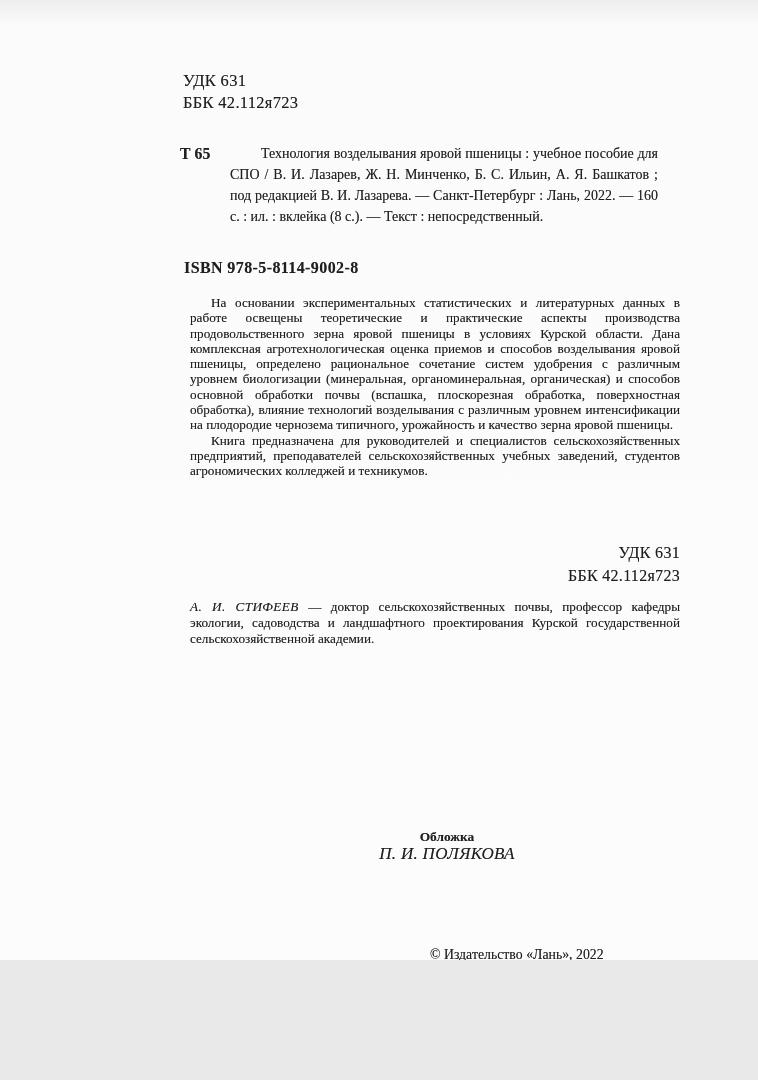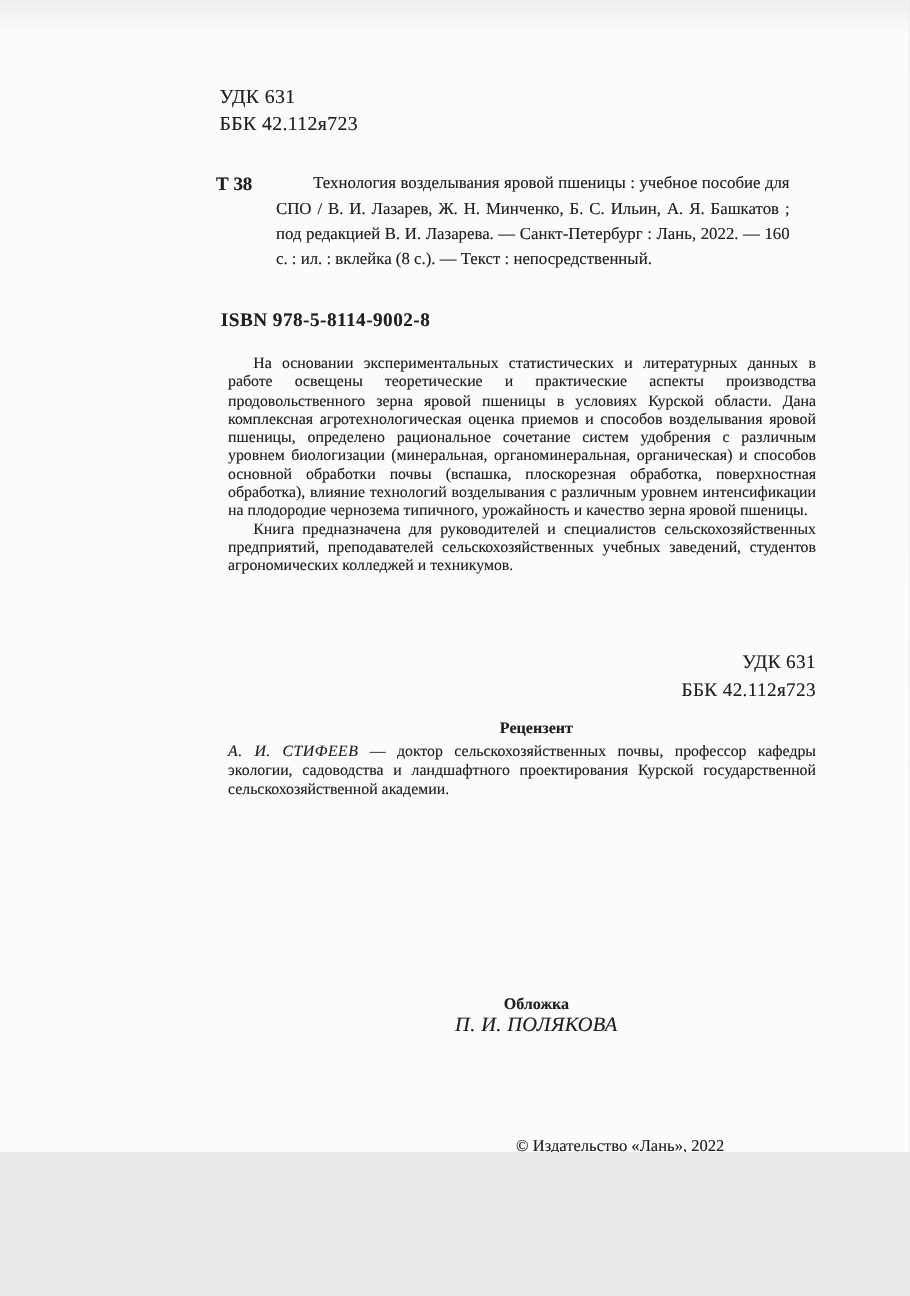--- a/index.html
+++ b/index.html
@@ -105,38 +105,37 @@
 <body>
 
 <div class="page">
 
   <div class="block top-codes">
     <div>УДК 631</div>
     <div>ББК 42.112я723</div>
   </div>
 
   <div class="block bib">
-    <span class="bib-code">Т 38</span>
+    <span class="bib-code">Т 65</span>
     <p class="bib-text">Технология возделывания яровой пшеницы : учебное пособие для СПО / В. И. Лазарев, Ж. Н. Минченко, Б. С. Ильин, А. Я. Башкатов ; под редакцией В. И. Лазарева. — Санкт-Петербург : Лань, 2022. — 160 с. : ил. : вклейка (8 с.). — Текст : непосредственный.</p>
   </div>
 
   <div class="block isbn">ISBN 978-5-8114-9002-8</div>
 
   <div class="block annotation">
     <p>На основании экспериментальных статистических и литературных данных в работе освещены теоретические и практические аспекты производства продовольственного зерна яровой пшеницы в условиях Курской области. Дана комплексная агротехнологическая оценка приемов и способов возделывания яровой пшеницы, определено рациональное сочетание систем удобрения с различным уровнем биологизации (минеральная, органоминеральная, органическая) и способов основной обработки почвы (вспашка, плоскорезная обработка, поверхностная обработка), влияние технологий возделывания с различным уровнем интенсификации на плодородие чернозема типичного, урожайность и качество зерна яровой пшеницы.</p>
     <p>Книга предназначена для руководителей и специалистов сельскохозяйственных предприятий, преподавателей сельскохозяйственных учебных заведений, студентов агрономических колледжей и техникумов.</p>
   </div>
 
   <div class="block bottom-codes">
     <div>УДК 631</div>
     <div>ББК 42.112я723</div>
   </div>
 
   <div class="block reviewer">
-    <div class="rev-heading">Рецензент</div>
     <p class="rev-text">
       <span class="rev-name">А. И. СТИФЕЕВ</span>
       <span>— доктор сельскохозяйственных почвы, профессор кафедры экологии, садоводства и ландшафтного проектирования Курской государственной сельскохозяйственной академии.</span>
     </p>
   </div>
 
   <div class="block cover">
     <div class="cover-label">Обложка</div>
     <div class="cover-name">П. И. ПОЛЯКОВА</div>
   </div>

